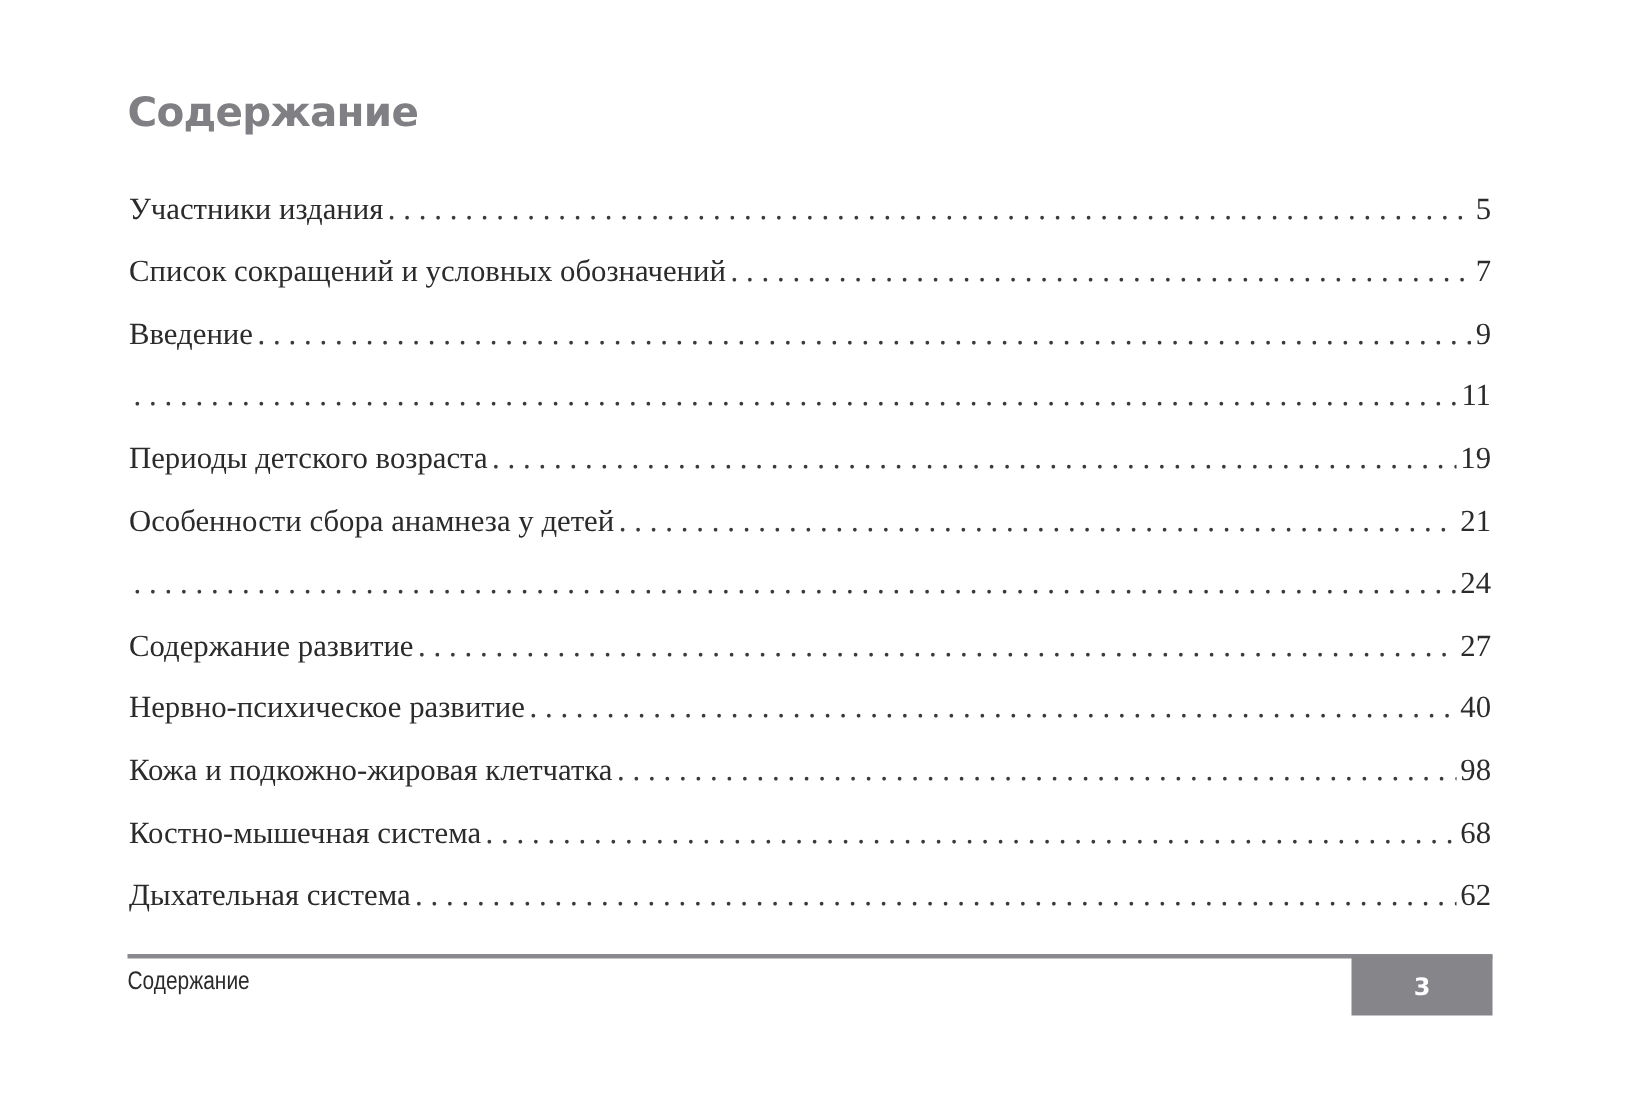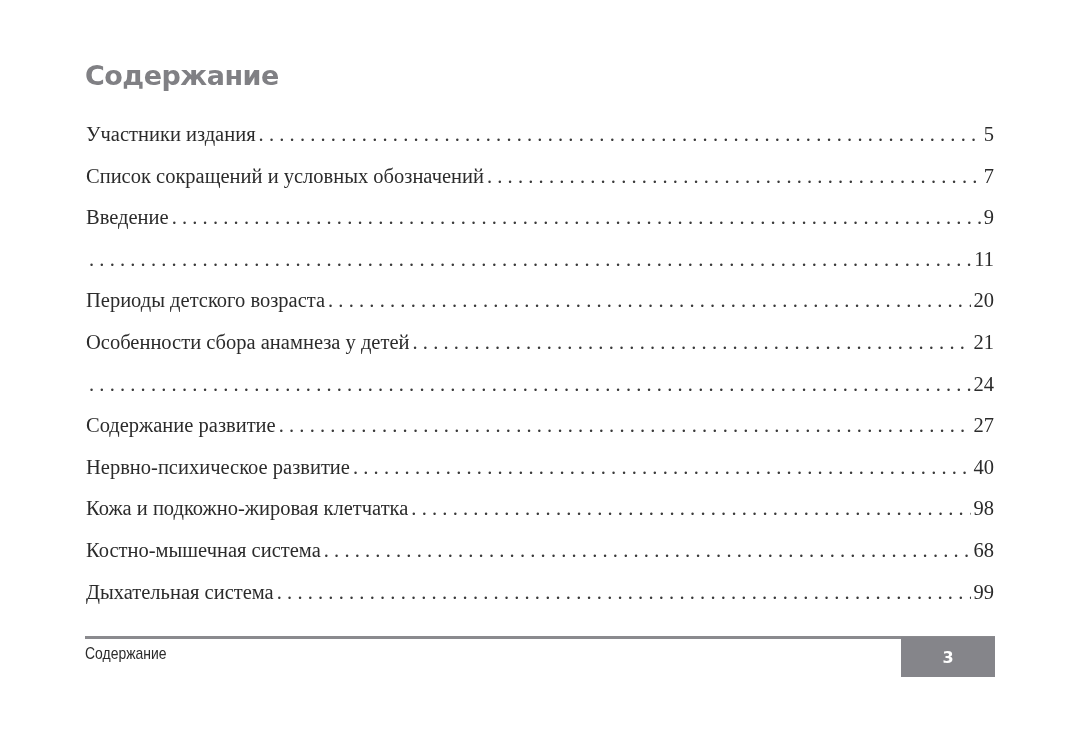--- a/index.html
+++ b/index.html
@@ -9,21 +9,21 @@
   .title {
     position: absolute; left: 85px; top: 60px;
     font-family: "DejaVu Sans", sans-serif; font-weight: bold;
     font-size: 27px; color: #808084; letter-spacing: -0.5px;
   }
   .toc {
     position: absolute; left: 86px; top: 116px; width: 908px;
     font-family: "Liberation Serif", serif; font-size: 20.5px; color: #2b2b2b;
   }
   .toc-row {
-    display: flex; align-items: flex-start; height: 41.6px; line-height: 36px;
+    display: flex; align-items: flex-end; height: 41.6px; line-height: 36px;
     overflow: hidden;
   }
   .toc-label { white-space: nowrap; flex: 0 0 auto; }
   .toc-leader {
     flex: 1 1 auto; overflow: hidden; white-space: nowrap; margin: 0 3px;
     letter-spacing: 5.2px; color: #3a3a3a;
   }
   .toc-page { flex: 0 0 auto; text-align: right; }
   .footer-rule {
     position: absolute; left: 85px; top: 636px; width: 910px; height: 3px; background: #8a8a8e;
@@ -60,21 +60,21 @@
     <span class="toc-leader">......................................................................................................................................................</span>
     <span class="toc-page">9</span>
   </div>
   <div class="toc-row">
     <span class="toc-leader">......................................................................................................................................................</span>
     <span class="toc-page">11</span>
   </div>
   <div class="toc-row">
     <span class="toc-label">Периоды детского возраста</span>
     <span class="toc-leader">......................................................................................................................................................</span>
-    <span class="toc-page">20</span>
+    <span class="toc-page">19</span>
   </div>
   <div class="toc-row">
     <span class="toc-label">Особенности сбора анамнеза у детей</span>
     <span class="toc-leader">......................................................................................................................................................</span>
     <span class="toc-page">21</span>
   </div>
   <div class="toc-row">
     <span class="toc-leader">......................................................................................................................................................</span>
     <span class="toc-page">24</span>
   </div>
@@ -94,21 +94,21 @@
     <span class="toc-page">98</span>
   </div>
   <div class="toc-row">
     <span class="toc-label">Костно-мышечная система</span>
     <span class="toc-leader">......................................................................................................................................................</span>
     <span class="toc-page">68</span>
   </div>
   <div class="toc-row">
     <span class="toc-label">Дыхательная система</span>
     <span class="toc-leader">......................................................................................................................................................</span>
-    <span class="toc-page">99</span>
+    <span class="toc-page">62</span>
   </div>
 </div>
 
 <div class="footer-rule"></div>
 <div class="footer-label">Содержание</div>
 <div class="page-box">
   <span>3</span>
 </div>
 
 </body></html>

